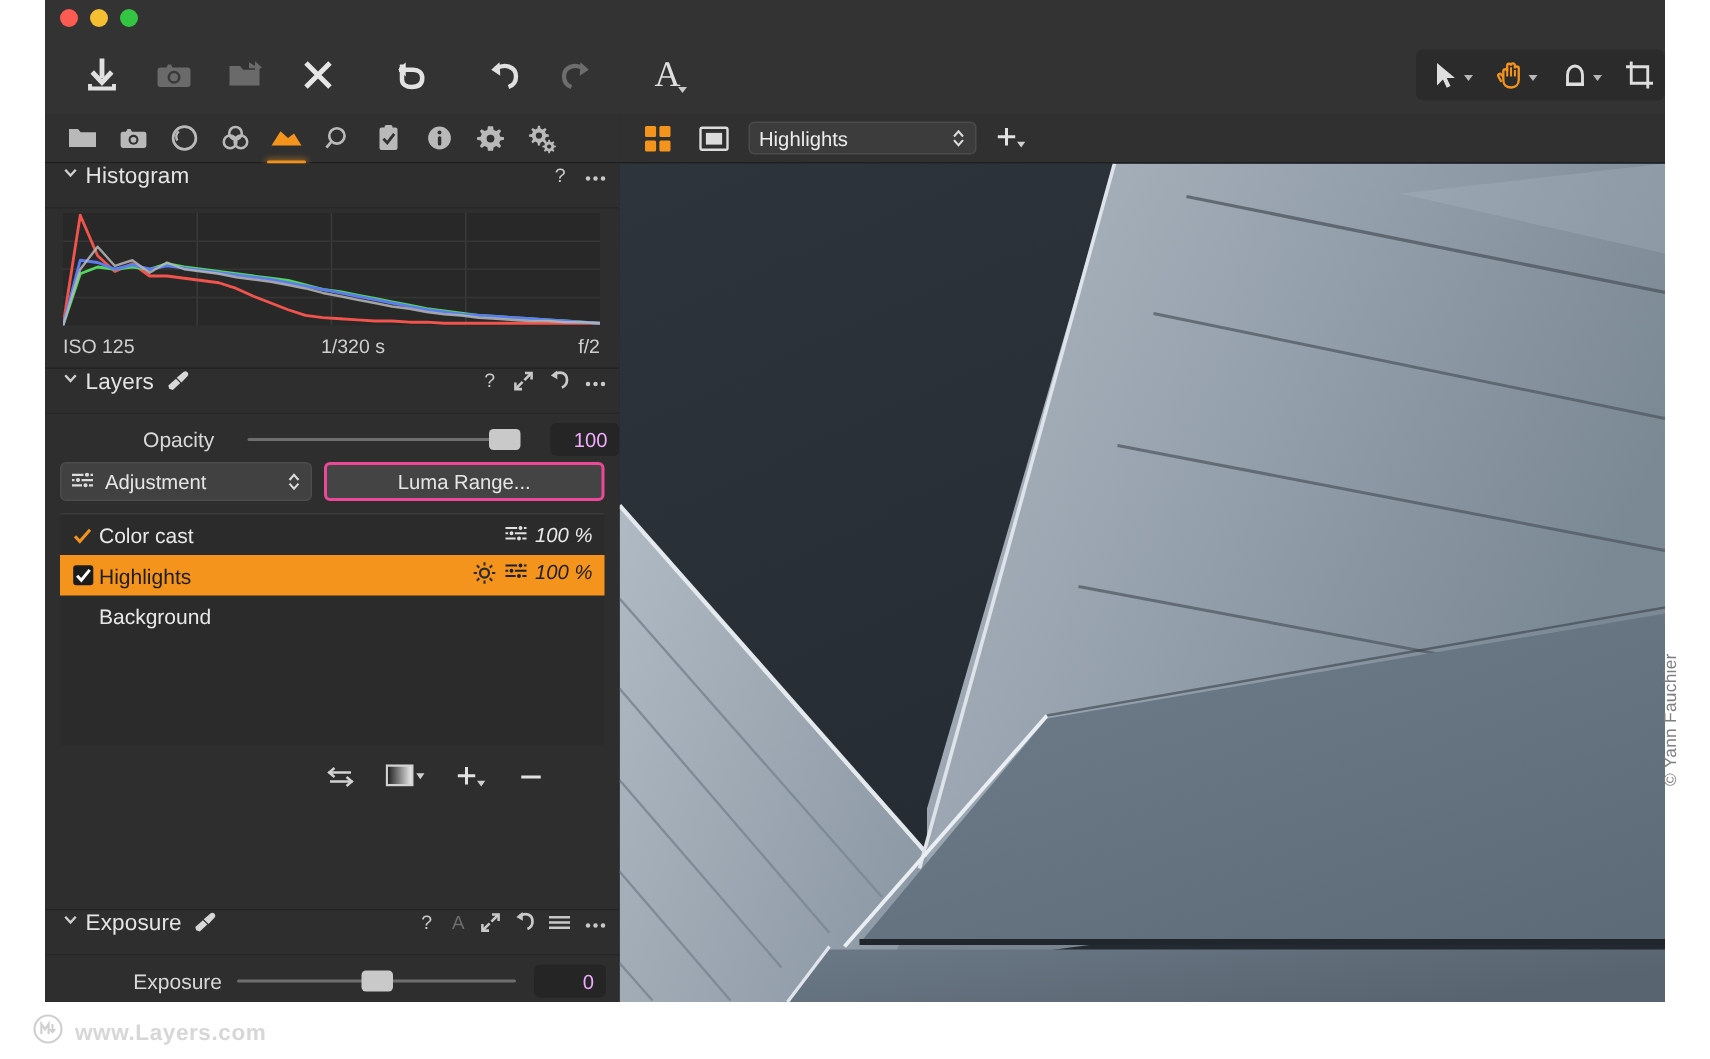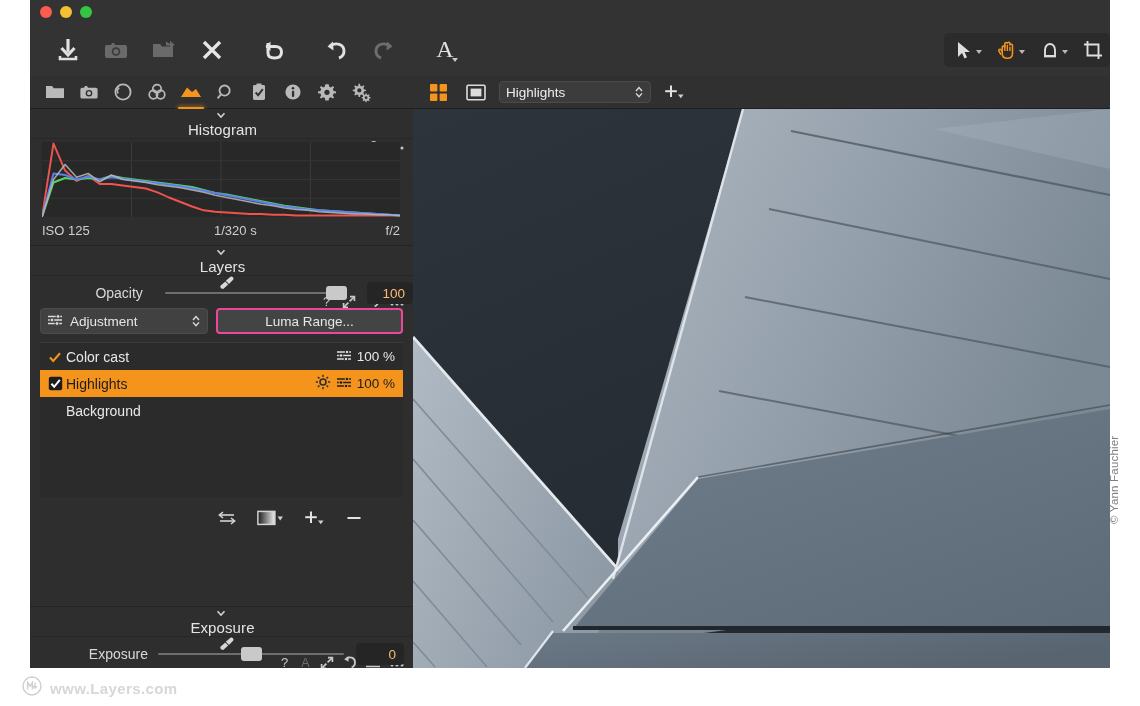--- a/index.html
+++ b/index.html
@@ -70,24 +70,23 @@
   }
   .tabicon.active::after {
     content:""; position:absolute; left:4px; right:4px; bottom:0px; height:2px;
     background:#f0921e; border-radius:1px;
     box-shadow:0 0 4px 1px rgba(240,146,30,.55);
   }
 
   
   .panel { position:absolute; left:0; width:383px; background:#2e2e2e; }
   .panel-head {
-    height:30px; display:flex; align-items:center;
+    height:30px; display:flex; align-items:flex-start;
     padding-left:10px; padding-right:8px;
     border-bottom:1px solid #272727;
-    flex-direction:column;
   }
   .chev { width:13px; margin-right:4px; display:flex; align-items:center; justify-content:center;}
   .panel-title { color:#e4e4e4; font-size:15px; letter-spacing:.1px; }
   .panel-head .hicons { margin-left:auto; display:flex; align-items:center; gap:9px; }
 
   
   #panel-histogram { top:33px; height:137px; border-bottom:1px solid #232323; }
   .histbox { position:absolute; left:12px; top:33px; width:358px; height:75px; background:#282828; }
   .histmeta {
     position:absolute; left:12px; top:110px; width:358px; height:22px;
@@ -105,21 +104,21 @@
   }
   .op-label { width:128px; text-align:right; color:#d8d8d8; font-size:14px; padding-right:10px;}
   .slider { position:relative; height:18px; display:flex; align-items:center; }
   .strack { position:absolute; left:0; right:0; height:2px; background:#6e6e6e; border-radius:1px; }
   .sknob {
     position:absolute; width:21px; height:14px; background:#c9c9c9;
     border-radius:3px; top:2px;
   }
   .numfield {
     background:#252525; border-radius:4px; height:22px; width:48px;
-    color:#fdba74; font-size:13.5px; display:flex; align-items:center;
+    color:#f0abfc; font-size:13.5px; display:flex; align-items:center;
     justify-content:flex-end; padding-right:8px;text-align:right;
   }
 
   .lrow2 { position:absolute; left:10px; top:62px; width:363px; height:28px; display:flex; gap:8px; }
   .dropdown {
     flex:0 0 168px; background:#414141; border-radius:4px; height:26px;
     display:flex; align-items:center; padding:0 6px; color:#e6e6e6; font-size:13.5px;
     border:1px solid #4c4c4c;
   }
   .dropdown .ddlabel { margin-left:7px; }
@@ -134,21 +133,21 @@
     position:absolute; left:10px; top:96px; width:363px; height:155px;
     background:#2b2b2b; border-top:1px solid #3a3a3a;
   }
   .layer {
     height:27px; display:flex; align-items:center; padding:0 8px 0 6px;
     color:#e8e8e8; font-size:14px;
   }
   .layer.selected { background:#f5941d; color:#1d1d1d; }
   .layer .chk { width:18px; display:flex; align-items:center; justify-content:center; }
   .layer .lname { margin-left:2px; }
-  .layer .right { margin-left:auto; display:flex; align-items:center; gap:5px; }
+  .layer .right { margin-left:auto; display:flex; gap:5px;font-style:italic; }
   .layer .pct { font-size:13.5px; }
 
   .layer-tools {
     position:absolute; left:10px; top:258px; width:363px; height:32px;
     display:flex; align-items:center; justify-content:flex-end; gap:20px; padding-right:40px;
   }
 
   
   #panel-exposure { top:531px; height:130px; }
   .exp-row { height:30px; display:flex; align-items:center; }

